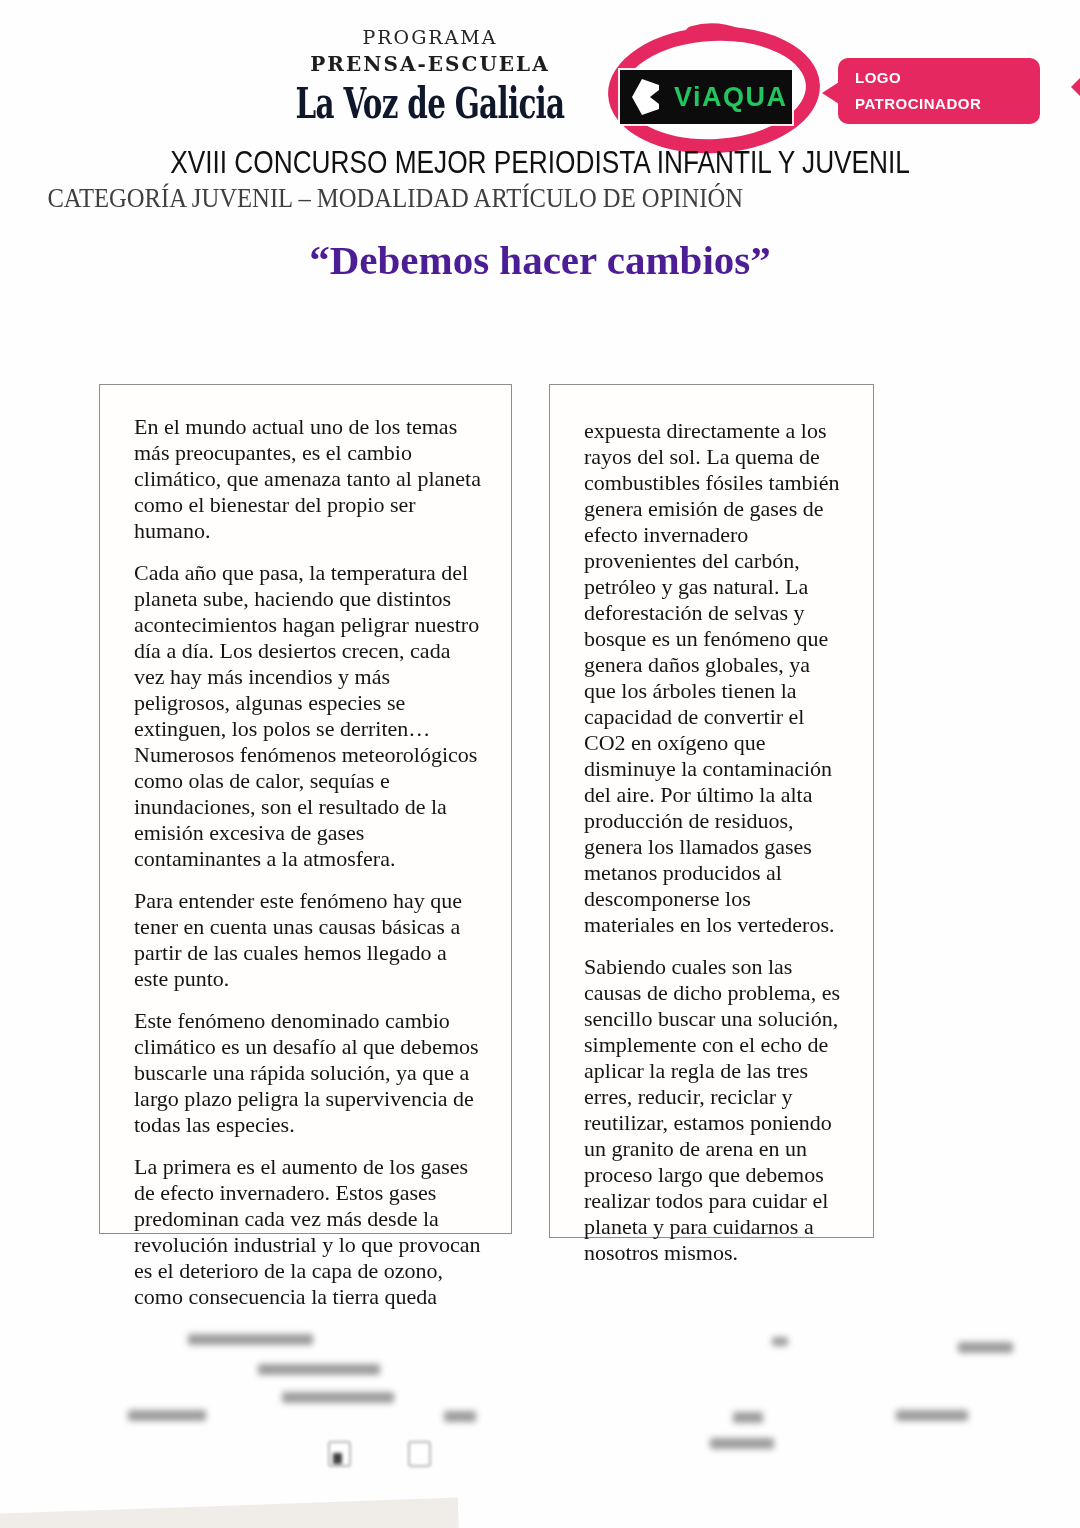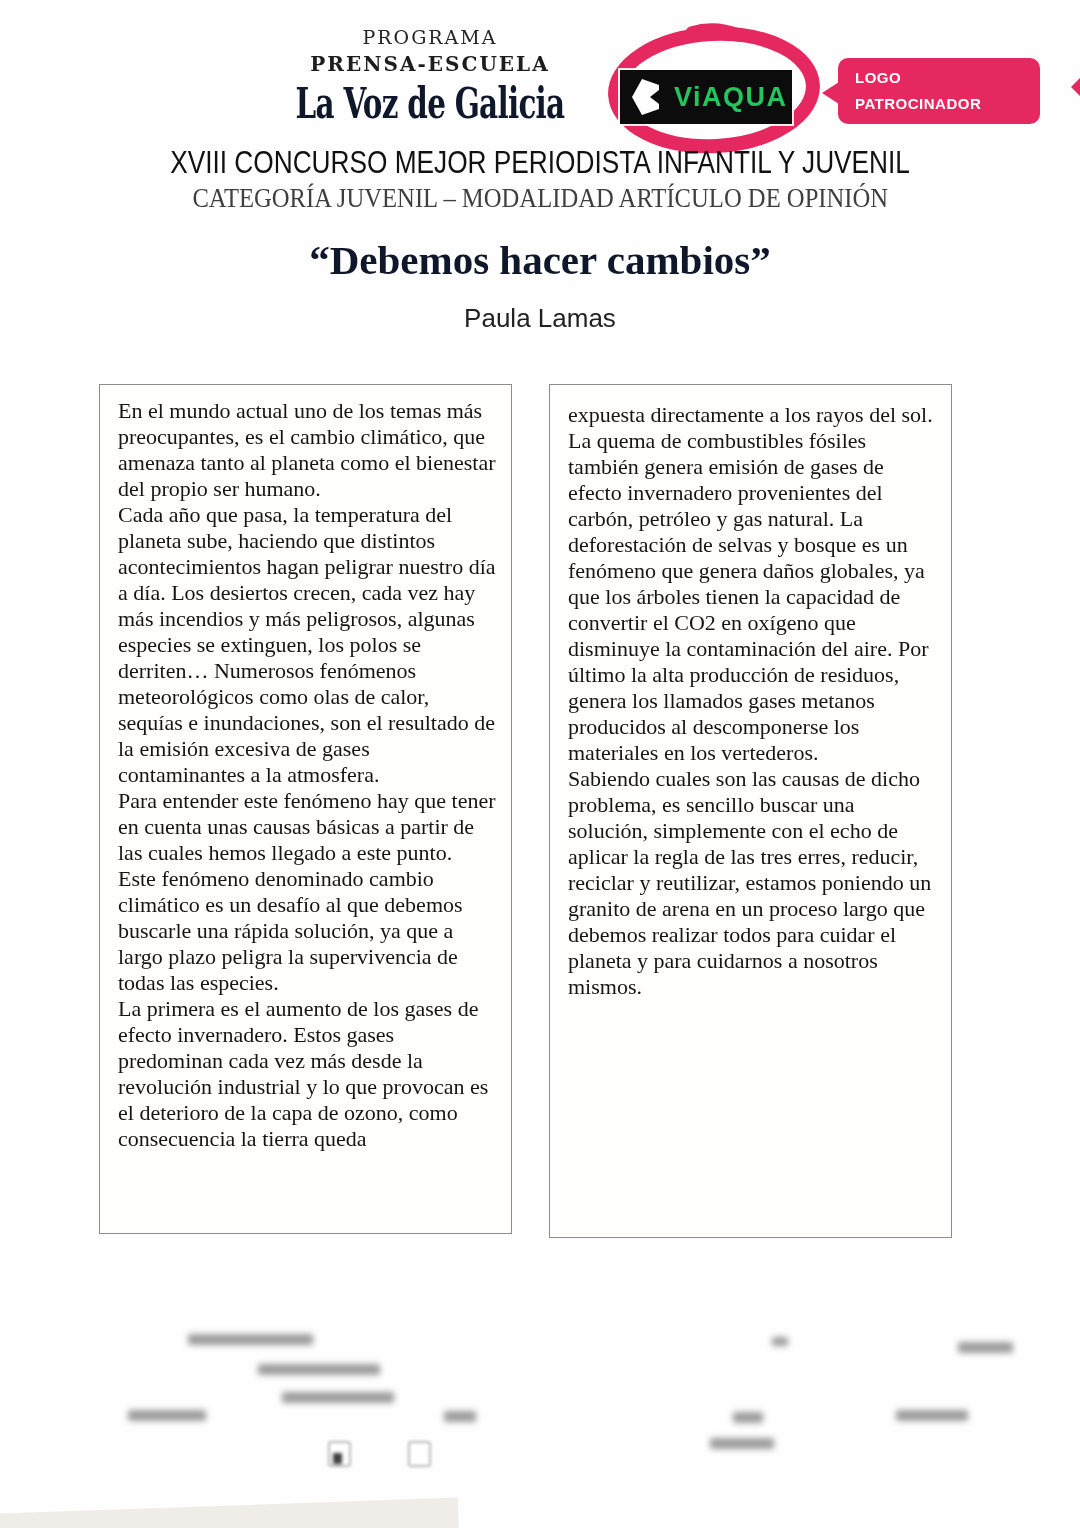--- a/index.html
+++ b/index.html
@@ -31,34 +31,34 @@
                     border-right:17px solid; border-right-color:inherit; }
   .bubble-line { color:#ffffff; font-family:"Liberation Sans", sans-serif; font-weight:bold;
                  font-size:15px; line-height:26px; letter-spacing:0.5px; }
   .edge-sliver { position:absolute; right:0; top:78px; width:0; height:0;
                  border-top:9px solid transparent; border-bottom:9px solid transparent; }
 
   
   .contest-title { position:absolute; left:0; top:144px; width:1080px; text-align:center;
                    font-family:"Liberation Sans", sans-serif; font-size:32px; color:#111; white-space:nowrap; }
   .contest-title .squeeze { transform:scaleX(0.82); }
-  .contest-subtitle { position:absolute; left:0; top:182px; width:1080px; text-align:center;
+  .contest-subtitle { position:absolute; left:0; top:182px; width:1080px; text-align:left;
                       font-family:"Liberation Serif", serif; font-size:28px; color:#3f3f3f; white-space:nowrap; }
   .contest-subtitle .squeeze { transform:scaleX(0.88); }
   .article-title { position:absolute; left:0; top:236px; width:1080px; text-align:center;
-                   font-family:"Liberation Serif", serif; font-weight:bold; font-size:41px; color:#0f172a; }
+                   font-family:"Liberation Serif", serif; font-weight:bold; font-size:41px; color:#4c1d95; }
   .author { position:absolute; left:0; top:303px; width:1080px; text-align:center;
             font-family:"Liberation Sans", sans-serif; font-size:26px; color:#222; }
 
   
   .col-box { position:absolute; border:1px solid #8d8d8d; background:#fffefd;
              font-size:22px; line-height:26px; color:#151515; padding:13px 14px 0 18px; }
   .col-left  { left:99px;  top:384px; width:413px; height:850px; }
-  .col-right { left:549px; top:384px; width:403px; height:854px; padding-top:17px; }
-  .col-box p { margin:0; }
+  .col-right { left:549px; top:384px; width:325px; height:854px; padding-top:17px; }
+  .col-box p { margin:16px; }
 
   
   .rb { position:absolute; background:#3c3c3c; opacity:0.5; filter:blur(3px); border-radius:2px; }
   .cb { position:absolute; width:23px; height:26px; border:2px solid #b8b8b8; border-radius:3px;
         filter:blur(1.4px); background:#fff; }
   .cb .mark { position:absolute; left:3px; top:10px; width:9px; height:11px; background:#3e3e3e;
               filter:blur(1px); }
   .page-edge { position:absolute; left:-12px; top:1514px; width:470px; height:34px;
                background:#f0ede8; transform:rotate(-2deg); transform-origin:left top; }
 </style>
@@ -95,21 +95,20 @@
   <div class="edge-sliver" style="border-right:9px solid #e5285f;"></div>
 
   <div class="contest-title">
     <span class="squeeze">XVIII CONCURSO MEJOR PERIODISTA INFANTIL Y JUVENIL</span>
   </div>
   <div class="contest-subtitle">
     <span class="squeeze">CATEGORÍA JUVENIL – MODALIDAD ARTÍCULO DE OPINIÓN</span>
   </div>
 
   <div class="article-title">“Debemos hacer cambios”</div>
-  <div class="author">Paula Lamas</div>
 
   <div class="col-box col-left">
     <p>En el mundo actual uno de los temas más preocupantes, es el cambio climático, que amenaza tanto al planeta como el bienestar del propio ser humano.</p>
     <p>Cada año que pasa, la temperatura del planeta sube, haciendo que distintos acontecimientos hagan peligrar nuestro día a día. Los desiertos crecen, cada vez hay más incendios y más peligrosos, algunas especies se extinguen, los polos se derriten… Numerosos fenómenos meteorológicos como olas de calor, sequías e inundaciones, son el resultado de la emisión excesiva de gases contaminantes a la atmosfera.</p>
     <p>Para entender este fenómeno hay que tener en cuenta unas causas básicas a partir de las cuales hemos llegado a este punto.</p>
     <p>Este fenómeno denominado cambio climático es un desafío al que debemos buscarle una rápida solución, ya que a largo plazo peligra la supervivencia de todas las especies.</p>
     <p>La primera es el aumento de los gases de efecto invernadero. Estos gases predominan cada vez más desde la revolución industrial y lo que provocan es el deterioro de la capa de ozono, como consecuencia la tierra queda</p>
   </div>
   <div class="col-box col-right">
     <p>expuesta directamente a los rayos del sol. La quema de combustibles fósiles también genera emisión de gases de efecto invernadero provenientes del carbón, petróleo y gas natural. La deforestación de selvas y bosque es un fenómeno que genera daños globales, ya que los árboles tienen la capacidad de convertir el CO2 en oxígeno que disminuye la contaminación del aire. Por último la alta producción de residuos, genera los llamados gases metanos producidos al descomponerse los materiales en los vertederos.</p>

